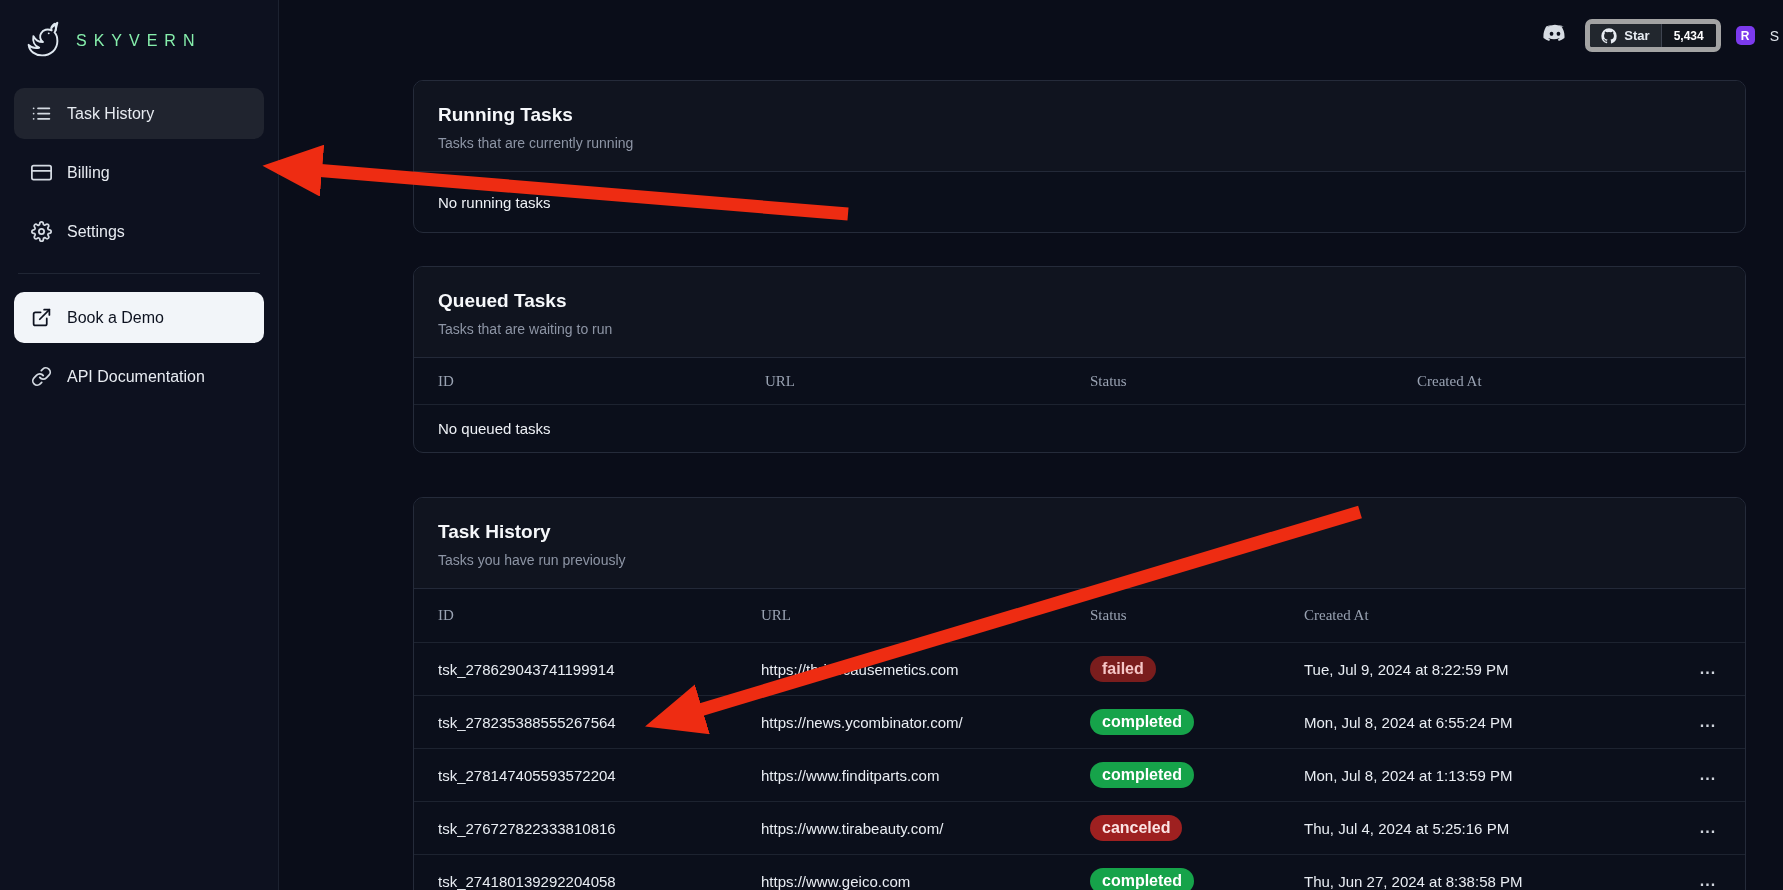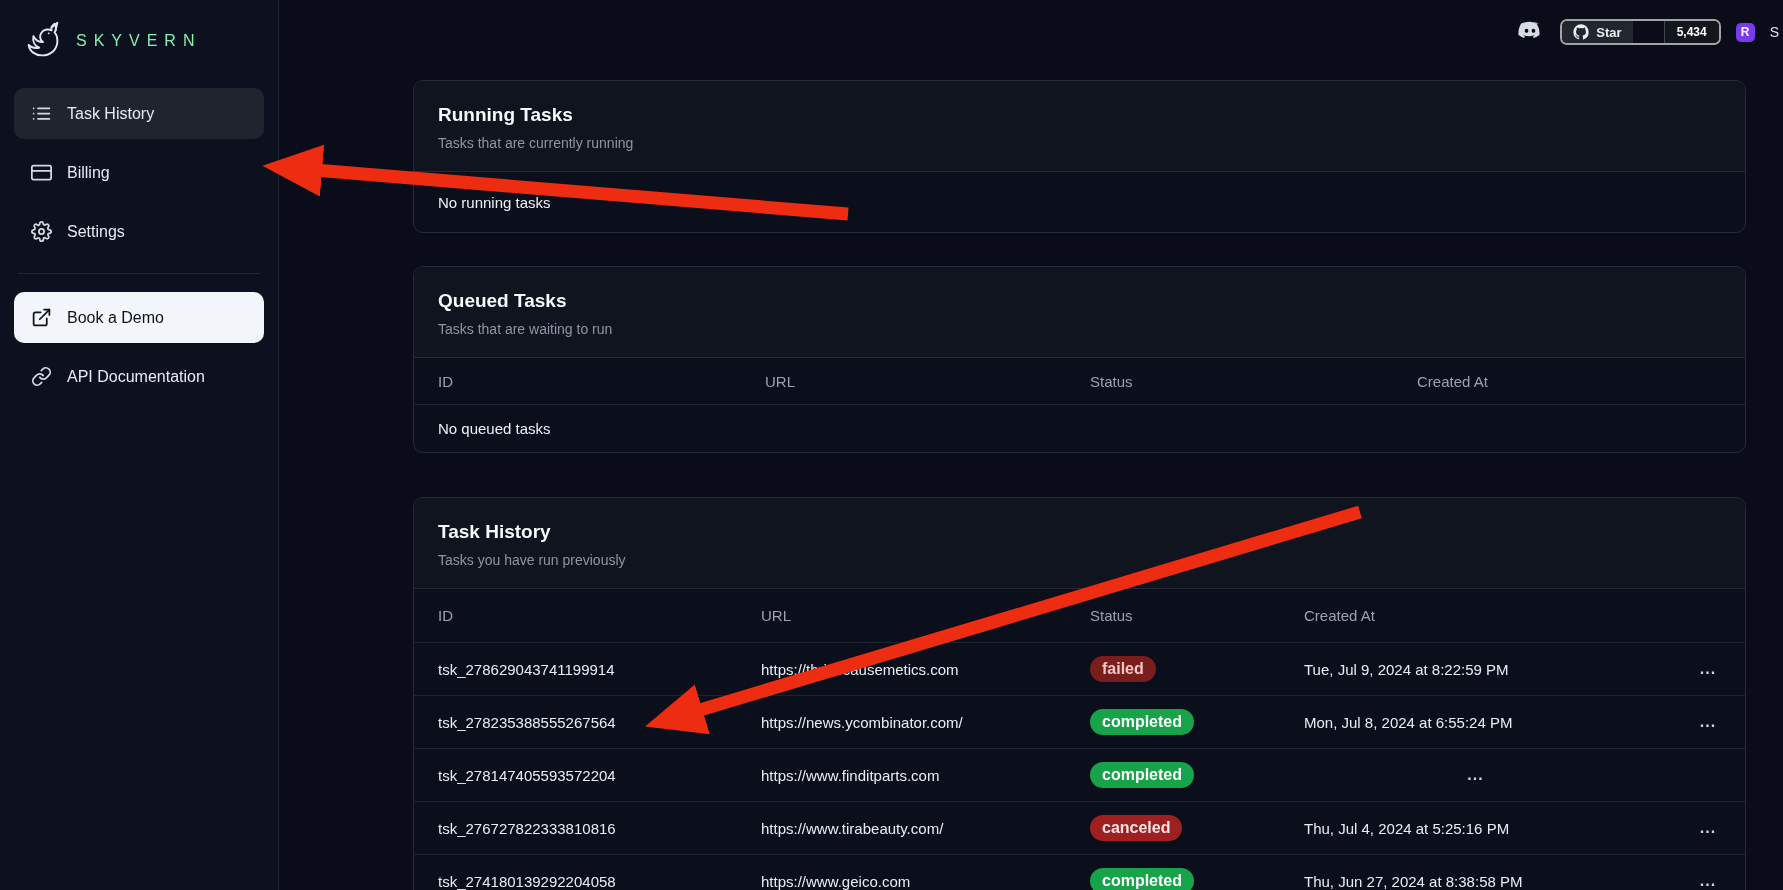--- a/index.html
+++ b/index.html
@@ -33,41 +33,41 @@
   .divider { height:1px; background:#202634; margin:16px 4px 18px 4px; }
   .nav-item.demo { background:#f2f5f9; color:#0d1220; }
   .nav-item.demo svg { stroke:#0d1220; }
 
   
   .main { flex:1; position:relative; height:100%; }
 
   .topbar { position:absolute; top:19px; right:4px; display:flex; align-items:center; gap:15px; z-index:5; }
   .discord-btn { cursor:pointer; display:flex; align-items:center; }
   .discord-btn svg { width:30px; height:23px; fill:#d7dce3; }
-  .gh-widget { display:flex; align-items:stretch; height:26px; border:2px solid #a3a3a3; border-radius:7px; overflow:hidden; cursor:pointer;gap:31px; }
+  .gh-widget { display:flex; align-items:stretch; height:33px; border:5px solid #a3a3a3; border-radius:7px; overflow:hidden; cursor:pointer; }
   .gh-left { display:flex; align-items:center; gap:7px; padding:0 11px; background:#22272e; color:#e8edf3; font-size:13px; font-weight:700; }
   .gh-left svg { width:16px; height:16px; fill:#e8edf3; }
   .gh-right { display:flex; align-items:center; padding:0 12px; background:#12161d; color:#ffffff; font-size:12px; font-weight:700; border-left:1px solid #3e4450; }
   .avatar { width:19px; height:19px; border-radius:5px; color:#fff; font-size:12px; font-weight:700;
             display:flex; align-items:center; justify-content:center; cursor:pointer; }
   .user-text { color:#dfe4eb; font-size:14px; cursor:pointer; }
 
   .content { position:absolute; left:134px; top:80px; width:1333px; }
 
   .card { border:1px solid #252b3a; border-radius:10px; background:#0b0f1b; overflow:hidden; }
   .card.running { margin-bottom:33px; }
   .card.queued  { margin-bottom:44px; }
   .card-header { background:#10141f; padding:22px 24px 20px 24px; border-bottom:1px solid #232938; }
   .card-title { color:#f6f8fb; font-size:19px; font-weight:700; line-height:23px; }
   .card-sub { color:#8d95a5; font-size:14px; line-height:16px; margin-top:9px; }
 
   .empty-row { padding:0 24px; height:60px; display:flex; align-items:center; color:#eef1f6; font-size:15px; }
 
   .tbl-head { display:grid; align-items:center; color:#99a2b2; font-size:15px; }
-  .tbl-head > div { padding-left:24px; }
+  .tbl-head > div { padding-left:24px;font-family:Liberation Serif, serif; }
   .queued-grid { grid-template-columns:327px 325px 327px 1fr; }
   .hist-grid   { grid-template-columns:323px 329px 214px 391px 1fr; }
   .queued .tbl-head { height:46px; }
   .history .tbl-head { height:53px; }
   .queued .empty-row { height:48px; border-top:1px solid #1d2330; }
 
   .tbl-row { display:grid; align-items:center; height:53px; border-top:1px solid #1d2330;
              color:#e9edf3; font-size:15px; cursor:pointer; }
   .tbl-row > div { padding-left:24px; overflow:hidden; white-space:nowrap; }
   .badge { display:inline-flex; align-items:center; padding:4px 12px; border-radius:9999px;
@@ -214,20 +214,21 @@
     <div>https://news.ycombinator.com/</div>
     <div><span class="badge" style="background: rgb(22, 163, 74); color: rgb(255, 255, 255);">completed</span></div>
     <div>Mon, Jul 8, 2024 at 6:55:24 PM</div>
     <div class="menu-cell"><button class="menu-btn">...</button></div>
   </div>
 
   <div class="tbl-row hist-grid">
     <div>tsk_278147405593572204</div>
     <div>https://www.finditparts.com</div>
     <div><span class="badge" style="background: rgb(22, 163, 74); color: rgb(255, 255, 255);">completed</span></div>
+    <div>Mon, Jul 8, 2024 at 1:13:59 PM</div>
     <div class="menu-cell"><button class="menu-btn">...</button></div>
   </div>
 
   <div class="tbl-row hist-grid">
     <div>tsk_276727822333810816</div>
     <div>https://www.tirabeauty.com/</div>
     <div><span class="badge" style="background: rgb(158, 32, 32); color: rgb(251, 227, 227);">canceled</span></div>
     <div>Thu, Jul 4, 2024 at 5:25:16 PM</div>
     <div class="menu-cell"><button class="menu-btn">...</button></div>
   </div>

